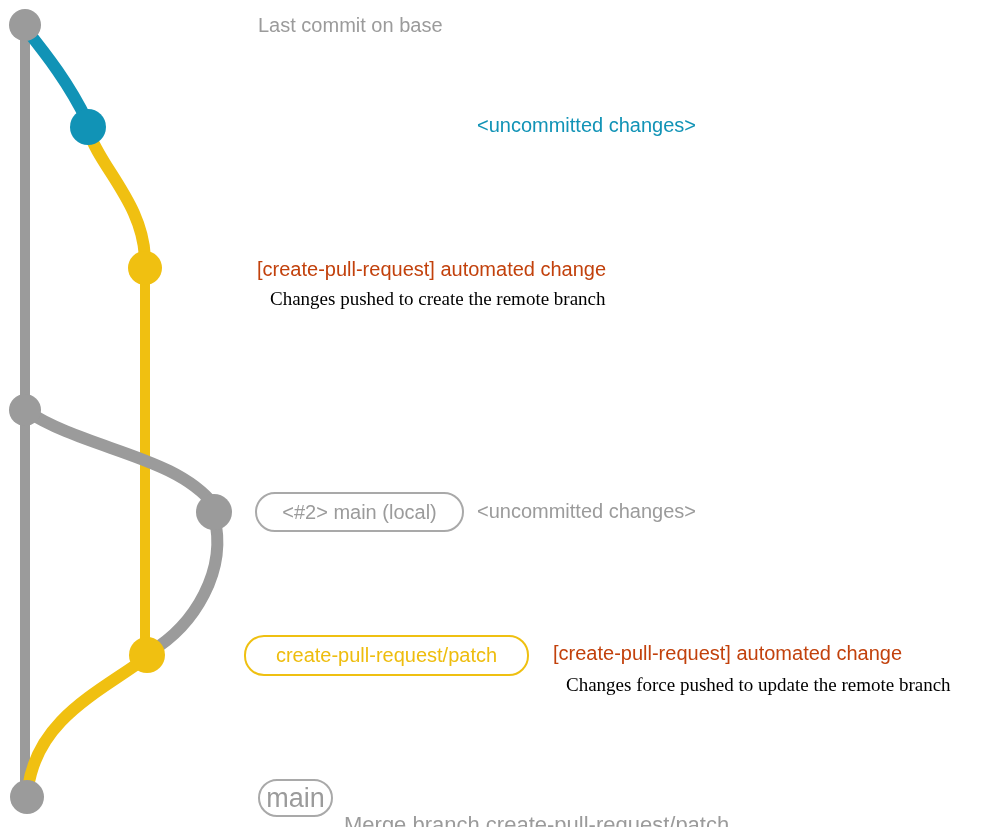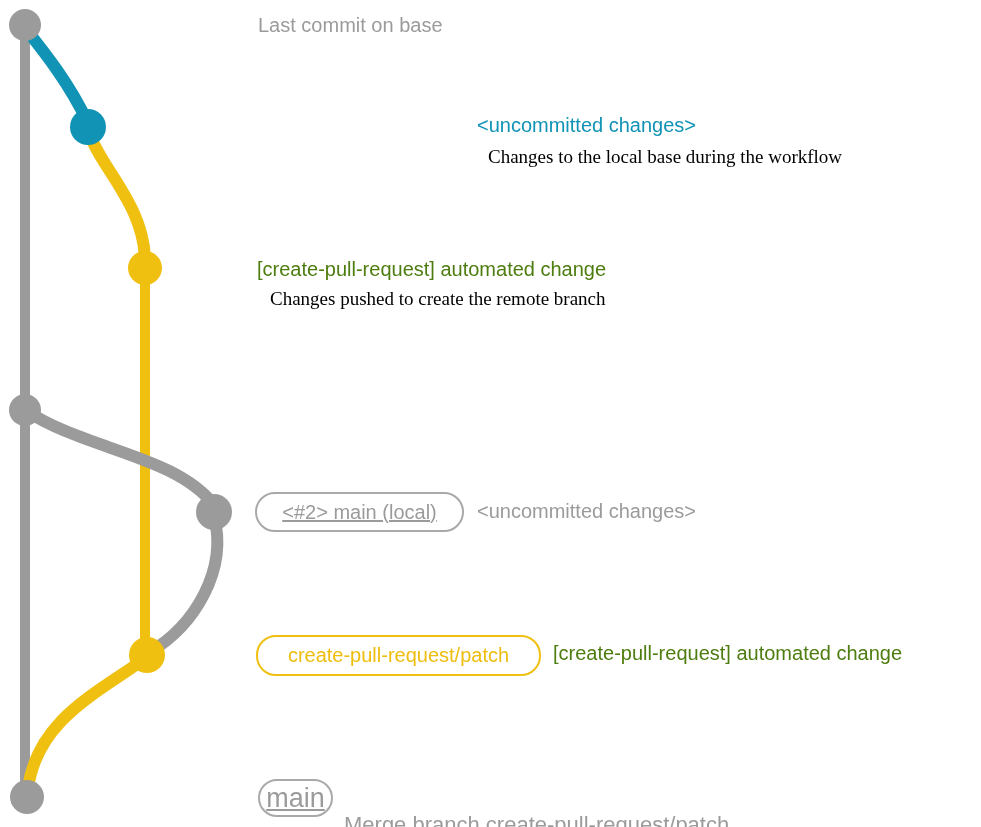--- a/index.html
+++ b/index.html
@@ -9,34 +9,34 @@
     background:#ffffff;
     overflow:hidden;
     font-family:"Liberation Sans",sans-serif;
   }
   .graph-svg{position:absolute;left:0;top:0;}
   .lbl{position:absolute;white-space:nowrap;line-height:1.2;}
   .f20{font-size:20px;}
   .f22{font-size:22px;}
   .gray{color:#9b9b9b;}
   .blue{color:#1193b6;}
-  .yellow{color:#4d7c0f;}
+  .yellow{color:#c2410c;}
   .serif{
     font-family:"Liberation Serif",serif;
     font-size:19px;color:#000000;
   }
   .pill{
     position:absolute;
     display:flex;align-items:center;justify-content:center;
     border:2px solid;border-radius:20px;
     background:#ffffff;box-sizing:border-box;
     font-size:20px;white-space:nowrap;
   }
   .pill.blue-pill{border-color:#1193b6;color:#1193b6;}
-  .pill.gray-pill{border-color:#a9a9a9;color:#9b9b9b;text-decoration:underline;}
+  .pill.gray-pill{border-color:#a9a9a9;color:#9b9b9b;}
   .pill.yellow-pill{border-color:#efc011;color:#eebd0e;}
 </style>
 </head>
 <body>
 
 <div class="stage">
 
   <svg class="graph-svg" width="981" height="827" viewBox="0 0 981 827">
 
     <path d="M 25 25 L 25 798" fill="none" stroke-width="10" stroke="#9b9b9b"></path>
@@ -53,28 +53,28 @@
     <circle cx="145" cy="268" r="17" fill="#f0c011"></circle>
     <circle cx="25" cy="410" r="16" fill="#9b9b9b"></circle>
     <circle cx="214" cy="512" r="18" fill="#9b9b9b"></circle>
     <circle cx="147" cy="655" r="18" fill="#f0c011"></circle>
     <circle cx="27" cy="797" r="17" fill="#9b9b9b"></circle>
   </svg>
 
   <div class="lbl f20 gray" style="left:258px;top:13px;">Last commit on base</div>
 
   <div class="lbl f20 blue" style="left:477px;top:113px;">&lt;uncommitted changes&gt;</div>
-  <div class="lbl serif" style="left:488px;top:146px;">Changes to the local base during the workflow</div>
 
   <div class="lbl f20 yellow" style="left:257px;top:257px;">[create-pull-request] automated change</div>
   <div class="lbl serif" style="left:270px;top:288px;">Changes pushed to create the remote branch</div>
 
 
   <div class="pill gray-pill" style="left:255px;top:492px;width:209px;height:40px;">&lt;#2&gt; main (local)</div>
   <div class="lbl f20 gray" style="left:477px;top:499px;">&lt;uncommitted changes&gt;</div>
 
-  <div class="pill yellow-pill" style="left:256px;top:635px;width:285px;height:41px;">create-pull-request/patch</div>
+  <div class="pill yellow-pill" style="left:244px;top:635px;width:285px;height:41px;">create-pull-request/patch</div>
   <div class="lbl f20 yellow" style="left:553px;top:641px;">[create-pull-request] automated change</div>
+  <div class="lbl serif" style="left:566px;top:674px;">Changes force pushed to update the remote branch</div>
 
   <div class="pill gray-pill" style="left:258px;top:779px;width:75px;height:38px;border-radius:19px;font-size:27px;">main</div>
   <div class="lbl f22 gray" style="left:344px;top:812px;">Merge branch create-pull-request/patch</div>
 
 </div>
 
 </body></html>

